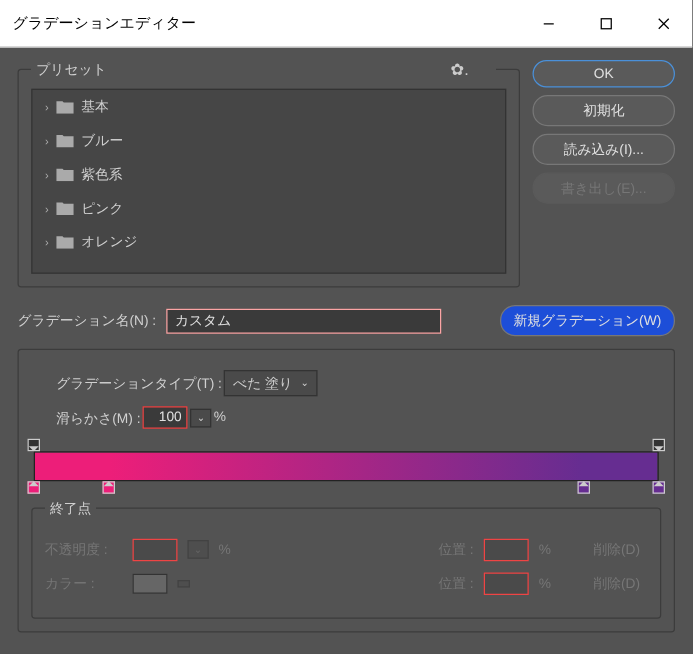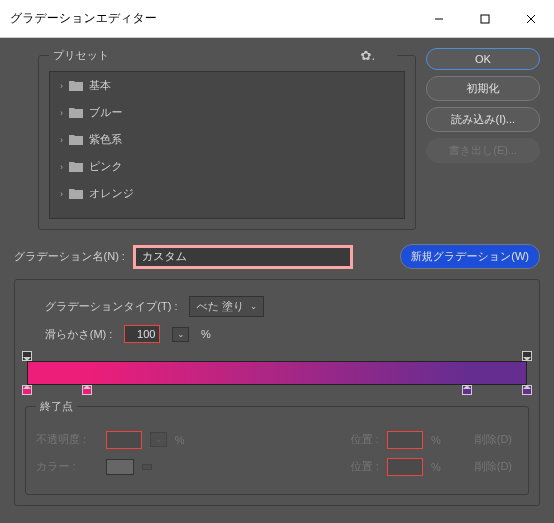--- a/index.html
+++ b/index.html
@@ -2,42 +2,42 @@
 <html><head>
 <meta charset="utf-8">
 <style>
 * { box-sizing: border-box; margin: 0; padding: 0; font-family: "Yu Gothic UI", "Meiryo", sans-serif; }
 body { background: #535353; width: 554px; height: 523px; overflow: hidden; font-size: 11px; color: #d0d0d0; }
 .titlebar { background: #fff; color: #000; height: 38px; display: flex; align-items: center; padding: 0 0 0 10px; border-bottom: 1px solid #ccc; }
 .titlebar-title { flex: 1; font-size: 12px; }
 .titlebar-buttons { display: flex; }
 .titlebar-btn { width: 46px; height: 30px; display: flex; align-items: center; justify-content: center; cursor: pointer; }
 .app-body { padding: 10px 14px; }
-.top-row { display: flex; gap: 10px; margin-left: 24px; }
+.top-row { display: flex; gap: 10px; }
 .left-col { flex: 1; }
 .right-col { width: 114px; display: flex; flex-direction: column; gap: 6px; }
 .right-col button { background: #5a5a5a; border: 1px solid #777; border-radius: 12px; color: #e0e0e0; padding: 4px 8px; font-size: 11px; cursor: pointer; white-space: nowrap; }
 .right-col button.primary { border-color: #4a90d9; }
 .right-col button:disabled { color: #767676; border-color: #5a5a5a; cursor: default; }
 fieldset { border: 1px solid #3c3c3c; border-radius: 3px; padding: 8px 10px 10px 10px; }
 legend { padding: 0 4px; font-size: 11px; }
 .preset-head { display: flex; align-items: center; }
 .preset-head .gear { margin-left: auto; margin-right: 18px; color: #ccc; cursor: pointer; font-size: 13px; }
 .preset-list { background: #464646; border: 1px solid #333; height: 148px; overflow-y: scroll; position: relative; }
 .preset-list::-webkit-scrollbar { width: 14px; }
 .preset-list::-webkit-scrollbar-track { background: #464646; }
 .preset-list::-webkit-scrollbar-thumb { background: #666; }
 .preset-item { display: flex; align-items: center; gap: 6px; padding: 6px 10px; cursor: pointer; }
 .chev { font-size: 9px; color: #aaa; }
 .folder-icon { width: 14px; height: 11px; display: inline-block; }
 .folder-icon svg { width: 100%; height: 100%; }
 .name-row { display: flex; align-items: center; gap: 8px; margin: 14px 0 10px 0; }
-.name-row input[type=text] { background: #3a3a3a; border: 3px solid #fca5a5; color: #e0e0e0; padding: 3px 6px; width: 220px; font-size: 11px; }
+.name-row input[type=text] { background: #3a3a3a; border: 1px solid #fca5a5; color: #e0e0e0; padding: 3px 6px; width: 220px; font-size: 11px; }
 .new-grad { background: #1d4ed8; border: 1px solid #777; border-radius: 12px; color: #e0e0e0; padding: 4px 10px; font-size: 11px; cursor: pointer; margin-left: auto; }
-.type-row, .smooth-row { display: flex; align-items: center; gap: 12px; margin: 8px 0; }
+.type-row, .smooth-row { display: flex; align-items: center; gap: 2px; margin: 8px 0; }
 .type-row { margin-left: 20px; }
 .smooth-row { margin-left: 20px; margin-bottom: 18px; }
 .select-ish { background: #4a4a4a; border: 1px solid #333; padding: 2px 6px; display: inline-flex; align-items: center; gap: 6px; cursor: pointer; }
 .select-ish .arr { font-size: 8px; }
 .num-input { background: #3a3a3a; border: 1px solid #ef4444; color: #e0e0e0; width: 36px; padding: 2px 4px; text-align: right; font-size: 11px; }
 .num-input:disabled { color: #767676; background: #4a4a4a; }
 .grad-area { position: relative; margin: 0 2px 14px 2px; }
 .grad-bar { height: 24px; border: 1px solid #222; background: linear-gradient(to right, #ed1e79 0%, #ed1e79 12%, #662d91 88%, #662d91 100%); }
 .opacity-stop { position: absolute; top: -10px; width: 10px; height: 10px; background: #333; border: 1px solid #ccc; cursor: pointer; transform: translateX(-50%); }
 .opacity-stop::after { content: ""; position: absolute; bottom: -5px; left: 50%; transform: translateX(-50%); border: 4px solid transparent; border-top-color: #ccc; }

